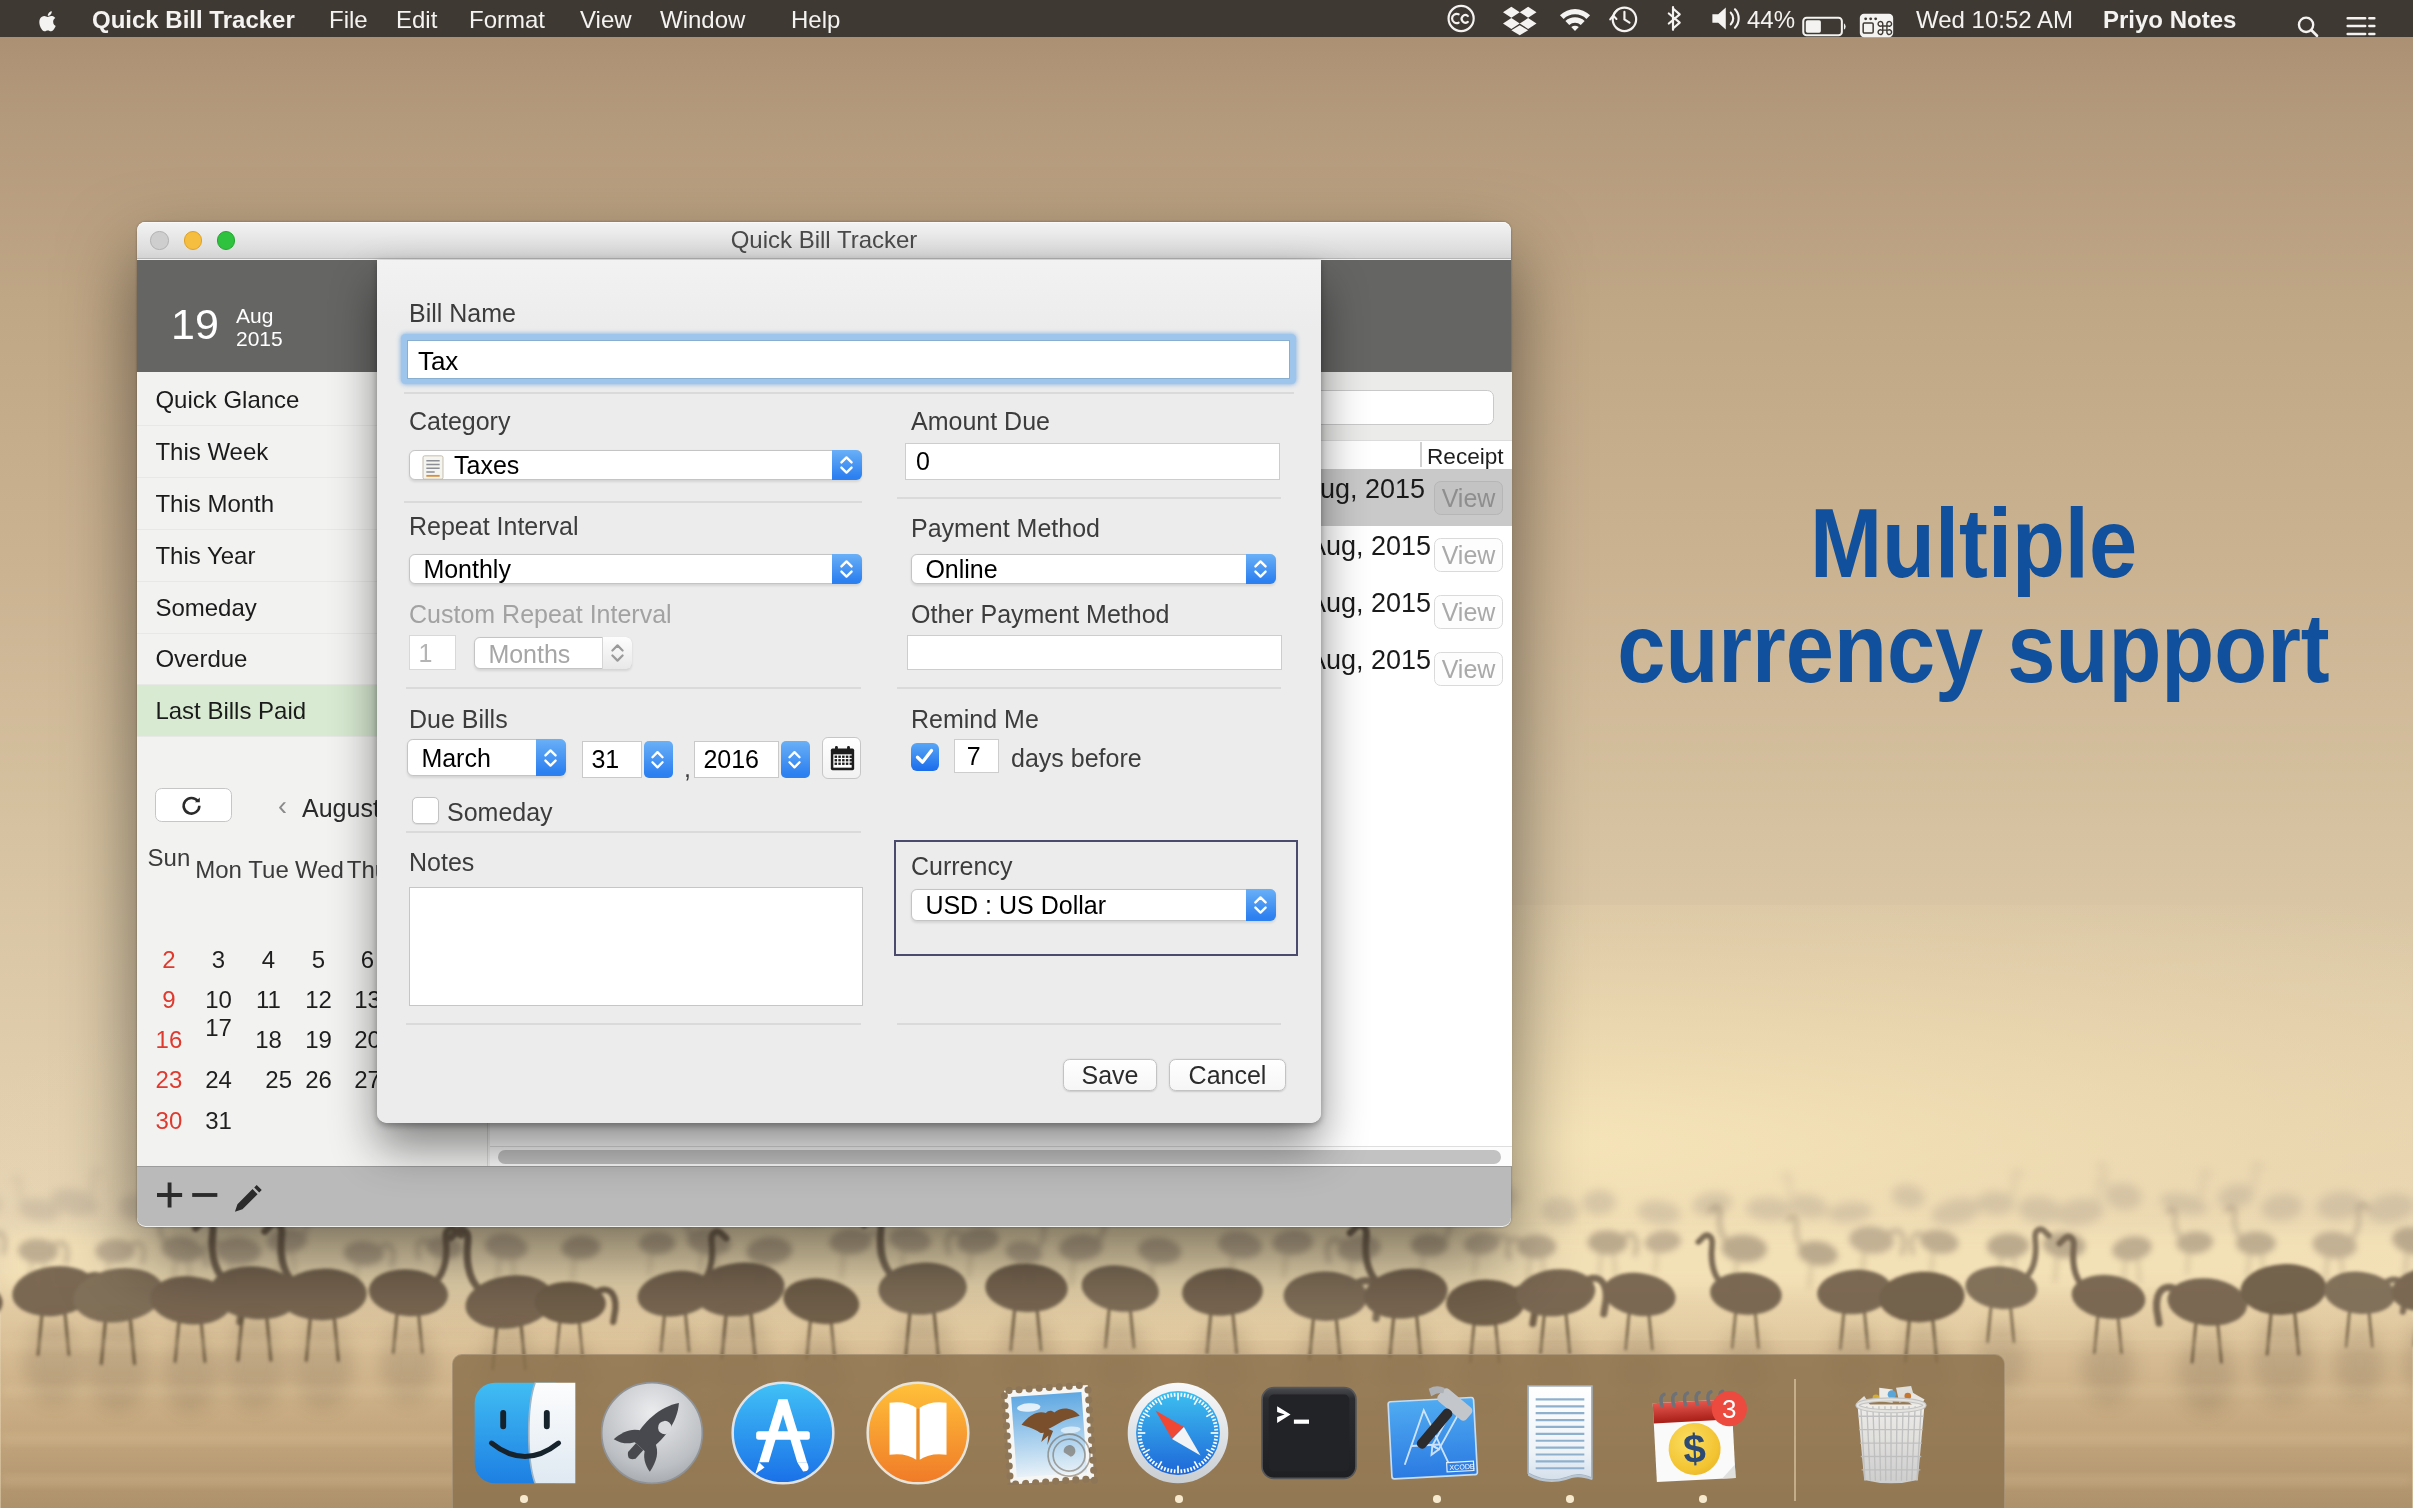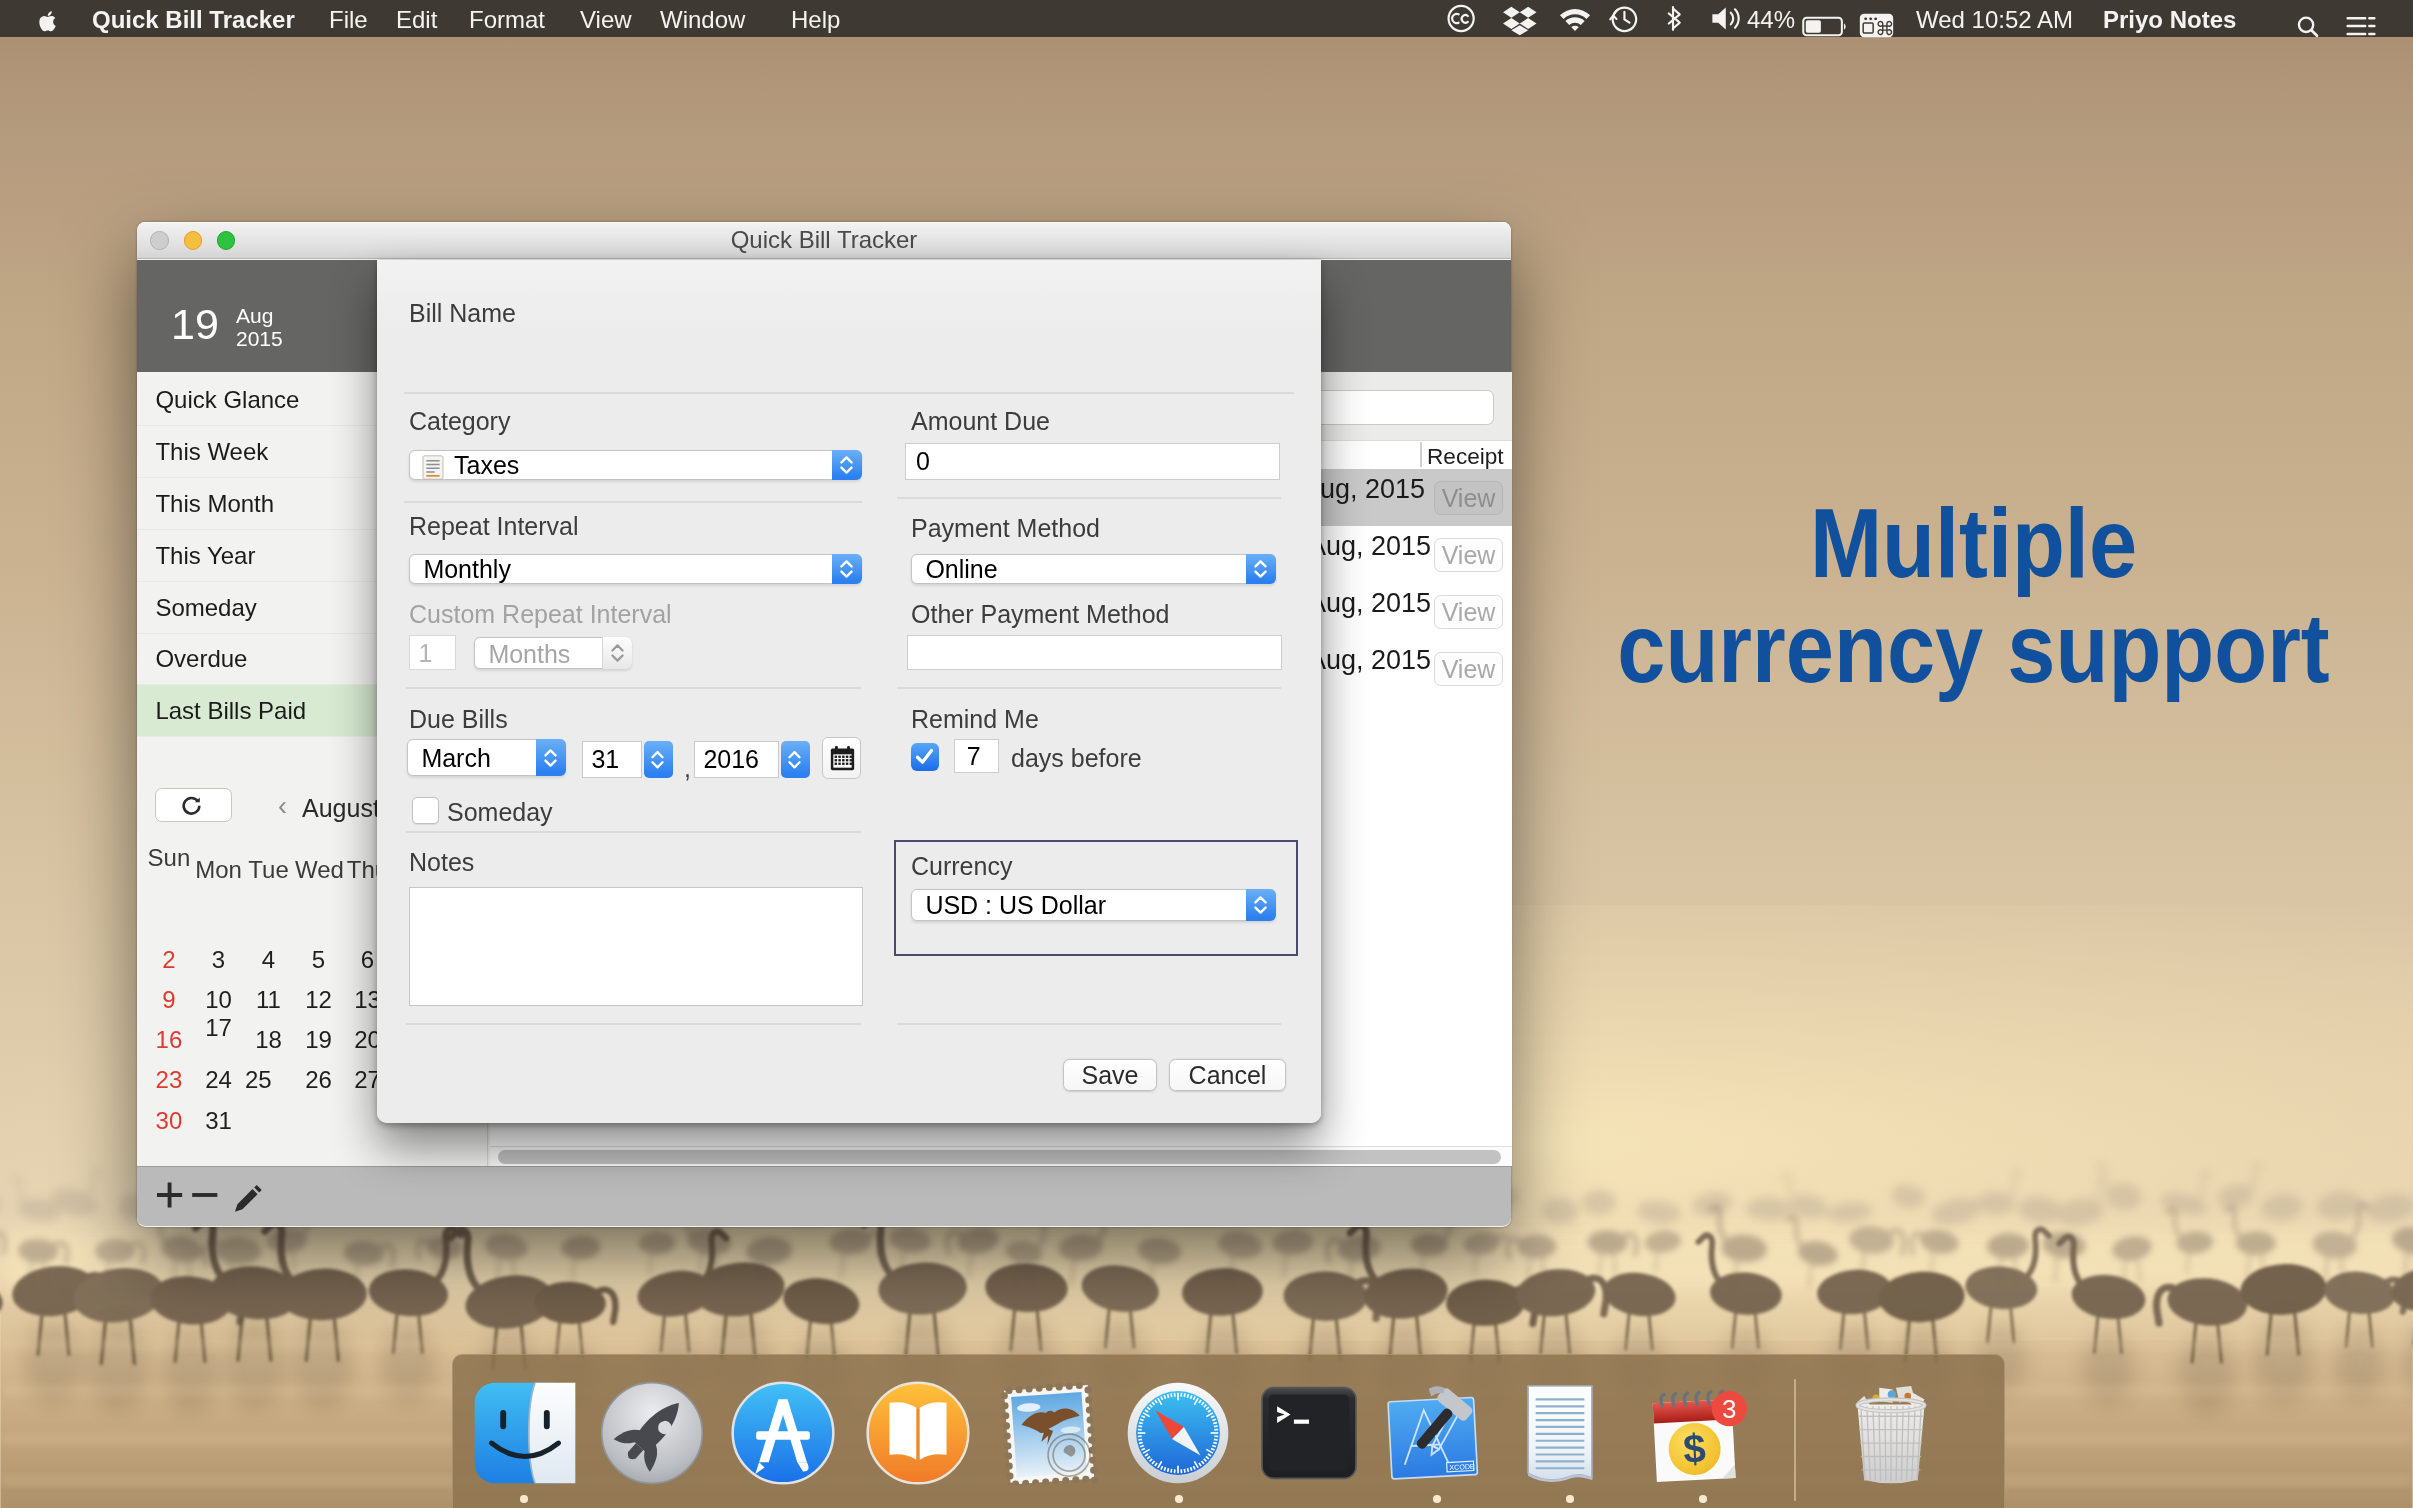--- a/index.html
+++ b/index.html
@@ -503,21 +503,21 @@
       <div class="abs" style="left:307px;top:614px;width:47px;text-align:center;font-size:24px;color:#1f1f1f;">15</div>
       <div class="abs" style="left:8.4px;top:654px;width:47px;text-align:center;font-size:24px;color:#e0392e;">16</div>
       <div class="abs" style="left:58px;top:642px;width:47px;text-align:center;font-size:24px;color:#1f1f1f;">17</div>
       <div class="abs" style="left:108px;top:654px;width:47px;text-align:center;font-size:24px;color:#1f1f1f;">18</div>
       <div class="abs" style="left:158px;top:654px;width:47px;text-align:center;font-size:24px;color:#1f1f1f;">19</div>
       <div class="abs" style="left:207px;top:654px;width:47px;text-align:center;font-size:24px;color:#1f1f1f;">20</div>
       <div class="abs" style="left:256px;top:654px;width:47px;text-align:center;font-size:24px;color:#1f1f1f;">21</div>
       <div class="abs" style="left:307px;top:654px;width:47px;text-align:center;font-size:24px;color:#1f1f1f;">22</div>
       <div class="abs" style="left:8.4px;top:694px;width:47px;text-align:center;font-size:24px;color:#e0392e;">23</div>
       <div class="abs" style="left:58px;top:694px;width:47px;text-align:center;font-size:24px;color:#1f1f1f;">24</div>
-      <div class="abs" style="left:108px;top:694px;width:47px;text-align:left;font-size:24px;color:#1f1f1f;">25</div>
+      <div class="abs" style="left:108px;top:694px;width:47px;text-align:right;font-size:24px;color:#1f1f1f;">25</div>
       <div class="abs" style="left:158px;top:694px;width:47px;text-align:center;font-size:24px;color:#1f1f1f;">26</div>
       <div class="abs" style="left:207px;top:694px;width:47px;text-align:center;font-size:24px;color:#1f1f1f;">27</div>
       <div class="abs" style="left:256px;top:694px;width:47px;text-align:center;font-size:24px;color:#1f1f1f;">28</div>
       <div class="abs" style="left:307px;top:694px;width:47px;text-align:center;font-size:24px;color:#1f1f1f;">29</div>
       <div class="abs" style="left:8.4px;top:735px;width:47px;text-align:center;font-size:24px;color:#e0392e;">30</div>
       <div class="abs" style="left:58px;top:735px;width:47px;text-align:center;font-size:24px;color:#1f1f1f;">31</div>
     </div>
     <div id="content">
       <div id="searchband">
         <div class="abs" style="left:770px;top:17.6px;width:234px;height:35px;background:#fff;border:0.8px solid #c9c9c9;border-radius:6.7px;"></div>
@@ -554,20 +554,25 @@
           <path d="M42,19 l30,0"></path>
         </g>
         <g transform="translate(88,2)">
           <path d="M8,28 L26,10 l6,6 -18,18 -9,3z M28,8 l3,-3 6,6 -3,3z" fill="#2b2b2b"></path>
         </g>
       </svg>
     </div>
   </div>
 <div id="sheet">
     <div class="lbl" style="left:32px;top:39px;">Bill Name</div>
+    <div class="abs" style="left:24px;top:74px;width:895px;height:50px;background:#9ec6ec;border-radius:4.2px;box-shadow:0 0 5px rgba(100,160,220,.9);">
+      <div class="abs" style="left:5.9px;top:5.9px;width:883px;height:39px;background:#fff;border:0.8px solid #88aed0;">
+        <div class="abs" style="left:10px;top:5px;font-size:26px;color:#000;">Tax</div>
+      </div>
+    </div>
     <div class="hr" style="left:27px;top:132px;width:890px;"></div>
     <div class="lbl" style="left:32px;top:147px;">Category</div>
     <div class="popup" style="left:32px;top:190px;width:453px;height:30px;">
       <svg style="position:absolute;left:11.7px;top:4.2px;" width="22" height="25" viewBox="0 0 26 30">
         <rect x="1" y="1" width="24" height="28" rx="2" fill="#f5f5f0" stroke="#b9b0a0"></rect>
         <g stroke="#8d8d98" stroke-width="1.8">
           <path d="M5,7 l16,0 M5,11.5 l16,0 M5,16 l16,0 M5,20.5 l10,0"></path>
         </g>
         <path d="M5,25 l16,0" stroke="#d78f3c" stroke-width="2.2"></path>
       </svg>

